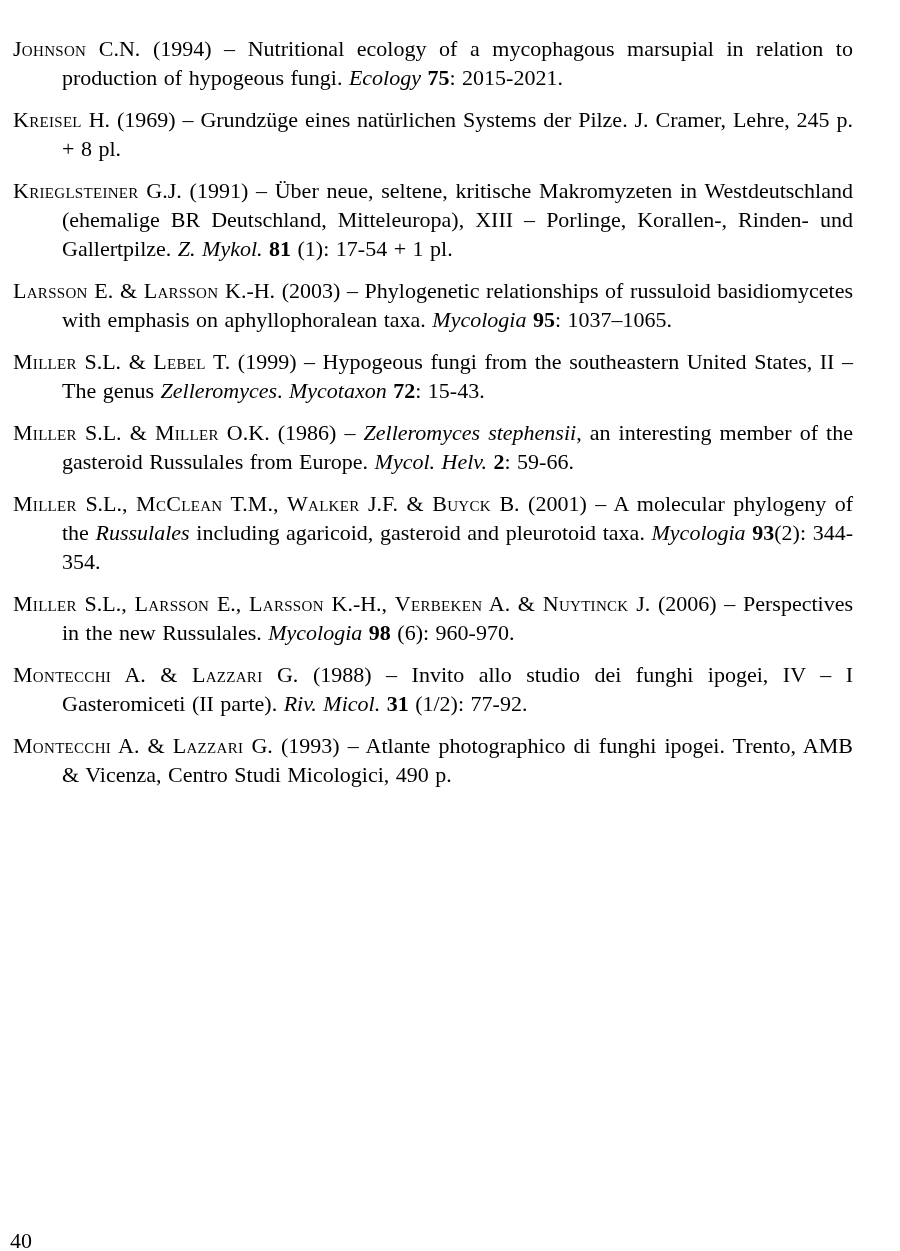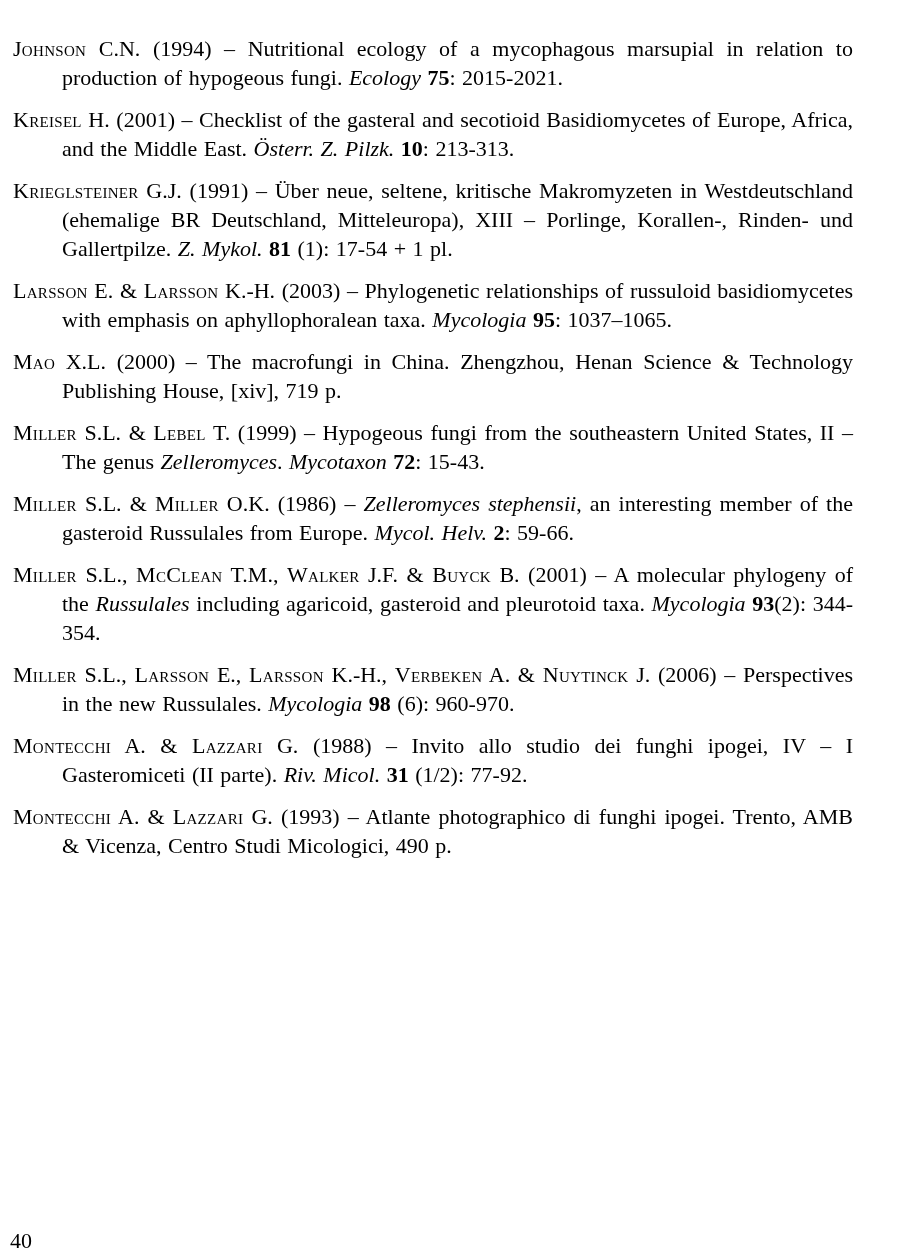--- a/index.html
+++ b/index.html
@@ -50,24 +50,23 @@
     line-height: 29px;
     font-family: Liberation Serif, serif;
   }
 </style>
 </head>
 <body>
 
 <div class="page">
   <div class="refs" id="refs">
       <p class="ref"><span class="sc">Johnson</span><span> C.N. (1994) – Nutritional ecology of a mycophagous marsupial in relation to production of hypogeous fungi. </span><span class="i">Ecology</span><span> </span><span class="b">75</span><span>: 2015-2021.</span></p>
-      <p class="ref"><span class="sc">Kreisel</span><span> H. (2001) – Checklist of the gasteral and secotioid Basidiomycetes of Europe, Africa, and the Middle East. </span><span class="i">Österr. Z. Pilzk.</span><span> </span><span class="b">10</span><span>: 213-313.</span></p>
+      <p class="ref"><span class="sc">Kreisel</span><span> H. (1969) – Grundzüge eines natürlichen Systems der Pilze. J. Cramer, Lehre, 245 p. + 8 pl.</span></p>
       <p class="ref"><span class="sc">Krieglsteiner</span><span> G.J. (1991) – Über neue, seltene, kritische Makromyzeten in Westdeutschland (ehemalige BR Deutschland, Mitteleuropa), XIII – Porlinge, Korallen-, Rinden- und Gallertpilze. </span><span class="i">Z. Mykol.</span><span> </span><span class="b">81</span><span> (1): 17-54 + 1 pl.</span></p>
       <p class="ref"><span class="sc">Larsson</span><span> E. &amp; </span><span class="sc">Larsson</span><span> K.-H. (2003) – Phylogenetic relationships of russuloid basidiomycetes with emphasis on aphyllophoralean taxa. </span><span class="i">Mycologia</span><span> </span><span class="b">95</span><span>: 1037–1065.</span></p>
-      <p class="ref"><span class="sc">Mao</span><span> X.L. (2000) – The macrofungi in China. Zhengzhou, Henan Science &amp; Technology Publishing House, [xiv], 719 p.</span></p>
       <p class="ref"><span class="sc">Miller</span><span> S.L. &amp; </span><span class="sc">Lebel</span><span> T. (1999) – Hypogeous fungi from the southeastern United States, II – The genus </span><span class="i">Zelleromyces</span><span>. </span><span class="i">Mycotaxon</span><span> </span><span class="b">72</span><span>: 15-43.</span></p>
       <p class="ref"><span class="sc">Miller</span><span> S.L. &amp; </span><span class="sc">Miller</span><span> O.K. (1986) – </span><span class="i">Zelleromyces stephensii</span><span>, an interesting member of the gasteroid Russulales from Europe. </span><span class="i">Mycol. Helv.</span><span> </span><span class="b">2</span><span>: 59-66.</span></p>
       <p class="ref"><span class="sc">Miller</span><span> S.L., </span><span class="sc">McClean</span><span> T.M., </span><span class="sc">Walker</span><span> J.F. &amp; </span><span class="sc">Buyck</span><span> B. (2001) – A molecular phylogeny of the </span><span class="i">Russulales</span><span> including agaricoid, gasteroid and pleurotoid taxa. </span><span class="i">Mycologia</span><span> </span><span class="b">93</span><span>(2): 344-354.</span></p>
       <p class="ref"><span class="sc">Miller</span><span> S.L., </span><span class="sc">Larsson</span><span> E., </span><span class="sc">Larsson</span><span> K.-H., </span><span class="sc">Verbeken</span><span> A. &amp; </span><span class="sc">Nuytinck</span><span> J. (2006) – Perspectives in the new Russulales. </span><span class="i">Mycologia</span><span> </span><span class="b">98</span><span> (6): 960-970.</span></p>
       <p class="ref"><span class="sc">Montecchi</span><span> A. &amp; </span><span class="sc">Lazzari</span><span> G. (1988) – Invito allo studio dei funghi ipogei, IV – I Gasteromiceti (II parte). </span><span class="i">Riv. Micol.</span><span> </span><span class="b">31</span><span> (1/2): 77-92.</span></p>
       <p class="ref"><span class="sc">Montecchi</span><span> A. &amp; </span><span class="sc">Lazzari</span><span> G. (1993) – Atlante photographico di funghi ipogei. Trento, AMB &amp; Vicenza, Centro Studi Micologici, 490 p.</span></p>
     </div>
   <div class="page-number">40</div>
 </div>
 

